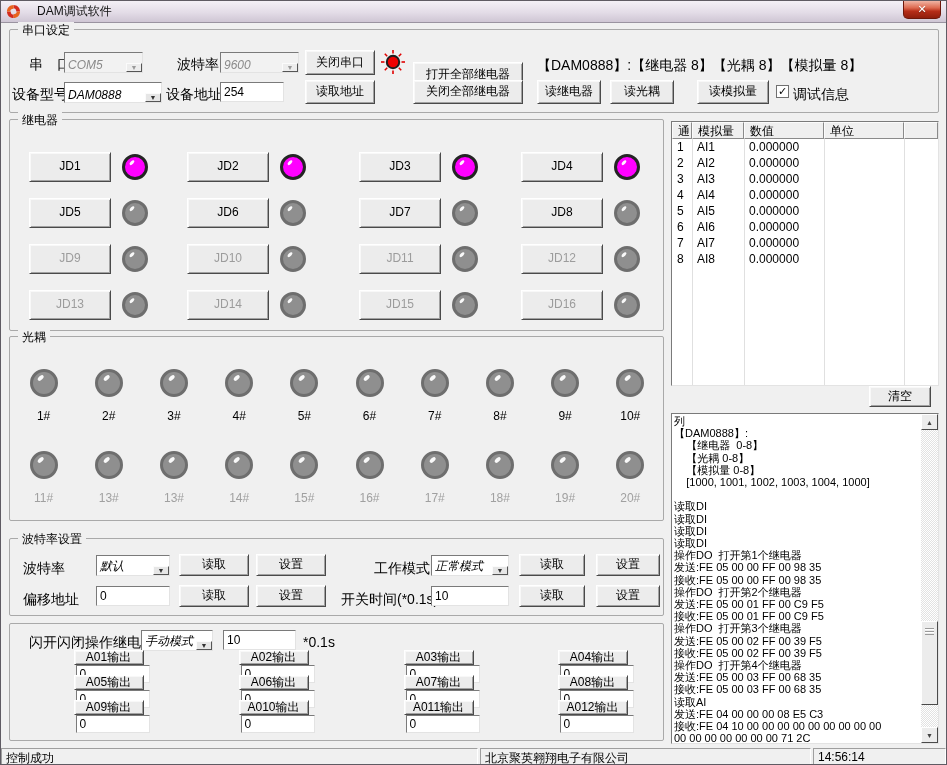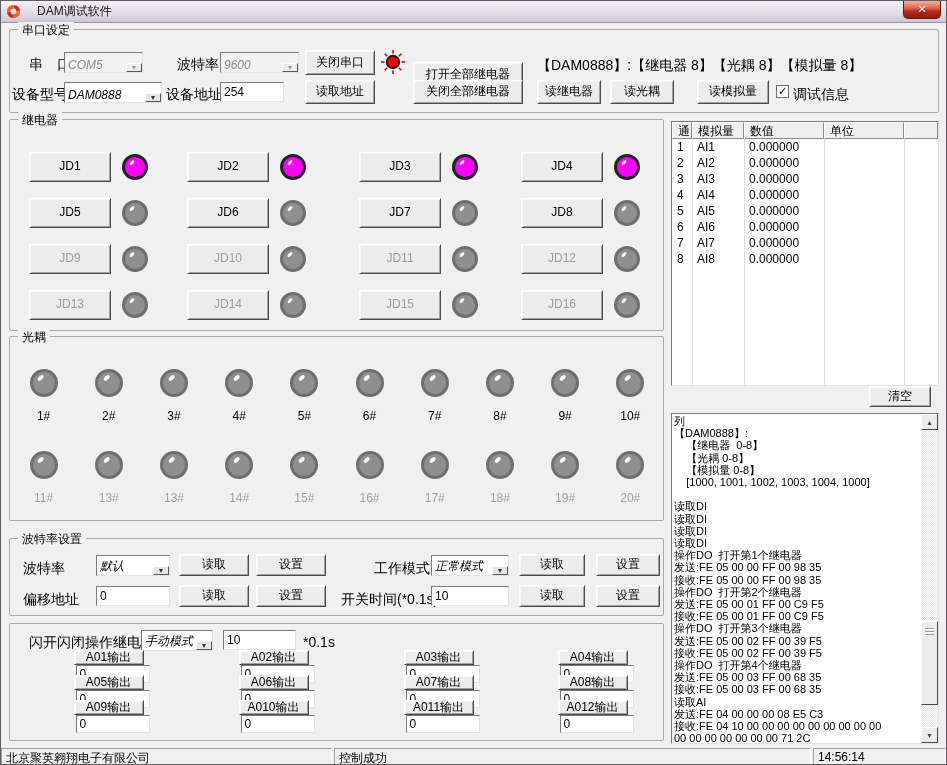--- a/index.html
+++ b/index.html
@@ -532,18 +532,18 @@
         <button class="btn3d out-btn">A011输出</button>
         <input class="tin out-in" value="0" style="">
       </div>
       <div class="out-cell">
         <button class="btn3d out-btn">A012输出</button>
         <input class="tin out-in" value="0" style="">
       </div>
     </div>
 
   <div class="statusbar">
+    <div class="status-panel" style="width:477px;">控制成功</div>
     <div class="status-panel" style="width:331px;">北京聚英翱翔电子有限公司</div>
-    <div class="status-panel" style="width:477px;">控制成功</div>
     <div class="status-panel" style="flex:1;">14:56:14</div>
   </div>
 
 </div>
 
 </body></html>

